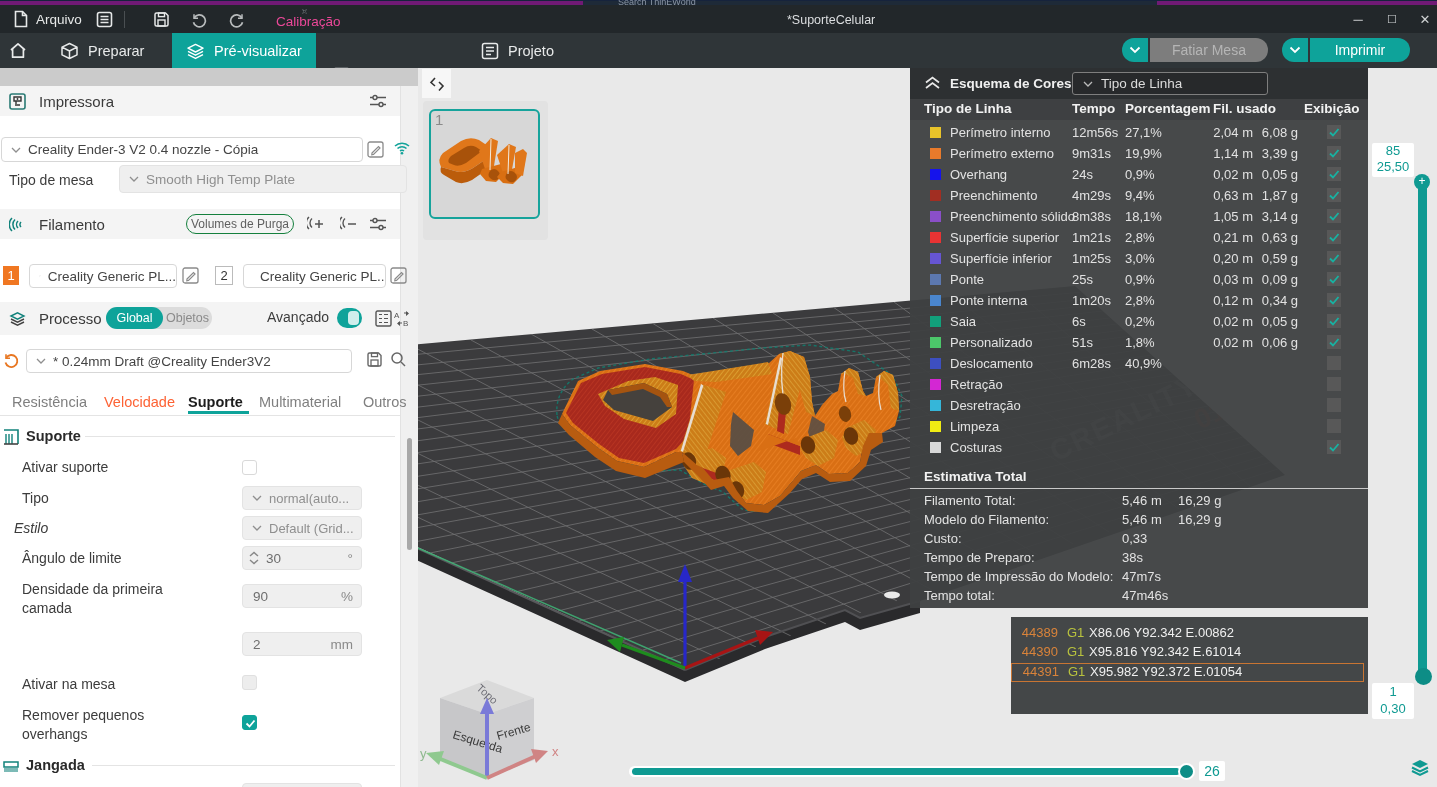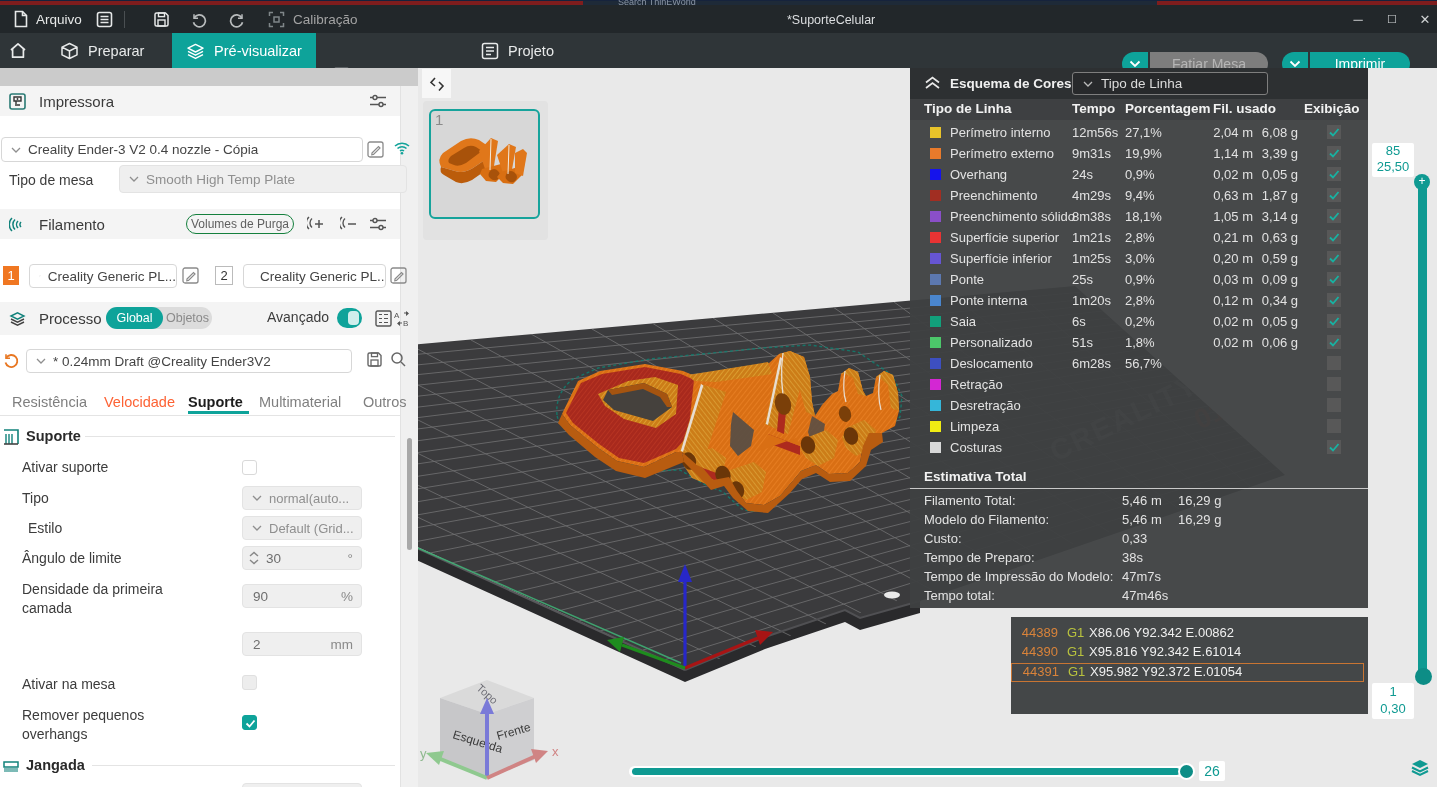--- a/index.html
+++ b/index.html
@@ -2,37 +2,37 @@
 <html><head>
 <meta charset="utf-8">
 <style>
 * { margin:0; padding:0; box-sizing:border-box; }
 html,body { width:1437px; height:787px; overflow:hidden; background:#E9E9E9;
   font-family:"Liberation Sans", sans-serif; }
 .abs { position:absolute; }
 #stage { position:relative; width:1437px; height:787px; }
 
 
-#sliver { left:0; top:0; width:1437px; height:5px; background:#7f1d1d; overflow:hidden; }
+#sliver { left:0; top:0; width:1437px; height:5px; background:#701a75; overflow:hidden; }
 #sliver .bl { position:absolute; left:583px; top:0; width:574px; height:5px; background:#1e2a38; }
 #sliver .br { position:absolute; left:0px; top:0; width:1437px; height:1px; background:#16233c; }
 #sliver .tx { position:absolute; left:618px; top:-3px; color:#8a95a5; font-size:9px; }
 
 
 #titlebar { left:0; top:5px; width:1437px; height:28px; background:#22272a; color:#e6e8e8; }
 #titlebar .t { position:absolute; left:787px; top:8px; font-size:12.5px; color:#dcdee0;}
 .mbi { position:absolute; top:4px; height:20px; display:flex; align-items:center; color:#e6e8e8; font-size:13.5px;}
 .winbtn { position:absolute; top:0; width:14px; height:28px; color:#cfd2d3; font-size:13px; display:flex; align-items:center; justify-content:center;}
 
 
 #navbar { left:0; top:33px; width:1437px; height:35px; background:#2f3538; }
 .tab { position:absolute; top:0; height:35px; display:flex; align-items:center; gap:9px; color:#e8eaea; font-size:14.5px; }
 .tab.sel { background:#0ea39a; height:36px; }
 .tab svg { display:block; }
-.splitbtn { position:absolute; top:11px; height:40px; display:flex;align-items:center; }
+.splitbtn { position:absolute; top:5px; height:40px; display:flex; }
 .splitbtn .chev { width:26px; height:24px; background:#0ea39a; border-radius:12px 0 0 12px; display:flex; align-items:center; justify-content:center; margin-right:2px;}
 .splitbtn .mn { height:24px; border-radius:0 12px 12px 0; display:flex; align-items:center; justify-content:center; font-size:14px; }
 
 
 #lpanel { left:0; top:68px; width:418px; height:719px; background:#ffffff; }
 #lpanel .topstrip { position:absolute; left:0; top:0; width:418px; height:18px; background:#cbcbcb; }
 #lpanel .gutter { position:absolute; left:400px; top:18px; width:18px; height:701px; background:#f0f0f0; border-left:1px solid #e2e2e2;}
 #lpanel .thumb { position:absolute; left:407px; top:370px; width:5px; height:112px; background:#a8a8a8; border-radius:3px;}
 .sechead { position:absolute; left:0; width:400px; height:30px; background:#f4f4f4; display:flex; align-items:center; }
 .sechead .ttl { font-size:15px; color:#3a3a3a; margin-left:12px;}
@@ -120,21 +120,21 @@
           <path d="M4 3.2 L4 7.2 L8 7.2" fill="none" stroke="#b9bcbd" stroke-width="1.5"></path>
           <path d="M4.3 6.7a6 6 0 1 1-0.8 4.5" fill="none" stroke="#b9bcbd" stroke-width="1.7"></path>
         </svg>
     </div>
     <div class="mbi" style="left:229px;">
       <svg class="ic" width="17" height="17" viewBox="0 0 17 17">
           <path d="M13 3.2 L13 7.2 L9 7.2" fill="none" stroke="#b9bcbd" stroke-width="1.5"></path>
           <path d="M12.7 6.7a6 6 0 1 0 0.8 4.5" fill="none" stroke="#b9bcbd" stroke-width="1.7"></path>
         </svg>
     </div>
-    <div class="mbi" style="left:268px; color:#a3a3a3;">
+    <div class="mbi" style="left:268px; color:#ec4899;flex-direction:column;">
       <svg class="ic" width="17" height="17" viewBox="0 0 17 17">
           <path d="M1.5 5v-3.5h3.5M12 1.5h3.5V5M15.5 12v3.5H12M5 15.5H1.5V12" fill="none" stroke="#7f8689" stroke-width="1.5"></path>
           <rect x="6" y="6" width="5" height="5" fill="none" stroke="#7f8689" stroke-width="1.5"></rect>
         </svg>
       <span style="margin-left:8px;">Calibração</span>
     </div>
     <div class="t">*SuporteCelular</div>
     <div class="winbtn" style="left:1351px;">─</div>
     <div class="winbtn" style="left:1385px; font-size:11px;">☐</div>
     <div class="winbtn" style="left:1418px;">✕</div>
@@ -502,21 +502,21 @@
     <div class="cbx" style="left:242px; top:392px;"></div>
 
     <div class="lbl" style="left:22px; top:422px;">Tipo</div>
     <div class="combo gray" style="left:242px; top:418px; width:120px; height:24px;">
         <svg style="margin:0 7px 0 9px;" width="10" height="6" viewBox="0 0 10 6">
           <path d="M1 1 L5 5 L9 1" fill="none" stroke="#8f8f8f" stroke-width="1.3"></path>
         </svg>
         <span style="font-size:13px;">normal(auto...</span>
       </div>
 
-    <div class="lbl" style="left:28px; top:452px;">Estilo</div>
+    <div class="lbl" style="left:14px; top:452px;font-style:italic;">Estilo</div>
     <div class="combo gray" style="left:242px; top:448px; width:120px; height:24px;">
         <svg style="margin:0 7px 0 9px;" width="10" height="6" viewBox="0 0 10 6">
           <path d="M1 1 L5 5 L9 1" fill="none" stroke="#8f8f8f" stroke-width="1.3"></path>
         </svg>
         <span style="font-size:13px;">Default (Grid...</span>
       </div>
 
     <div class="lbl" style="left:22px; top:482px;">Ângulo de limite</div>
     <div class="inpt" style="top:478px;">
       <svg style="margin-left:6px;" width="10" height="14" viewBox="0 0 10 14">
@@ -696,21 +696,21 @@
     <span class="fm">0,02 m</span>
           <span class="fg">0,06 g</span>
     <span class="rchk"><svg width="14" height="14" viewBox="0 0 14 14">
               <path d="M3 7.5 6 10.5 11.5 4" fill="none" stroke="#18b2a2" stroke-width="1.8"></path>
             </svg></span>
   </div>
         <div class="rrow" style="top:285px;">
     <span class="sq" style="background:#3d4fc0;"></span>
     <span class="nm">Deslocamento</span>
           <span class="tm">6m28s</span>
-          <span class="pc">56,7%</span>
+          <span class="pc">40,9%</span>
     <span class="fm"></span>
           <span class="fg"></span>
     <span class="rchk"></span>
   </div>
         <div class="rrow" style="top:306px;">
     <span class="sq" style="background:#d327d3;"></span>
     <span class="nm">Retração</span>
           <span class="tm"></span>
           <span class="pc"></span>
     <span class="fm"></span>

